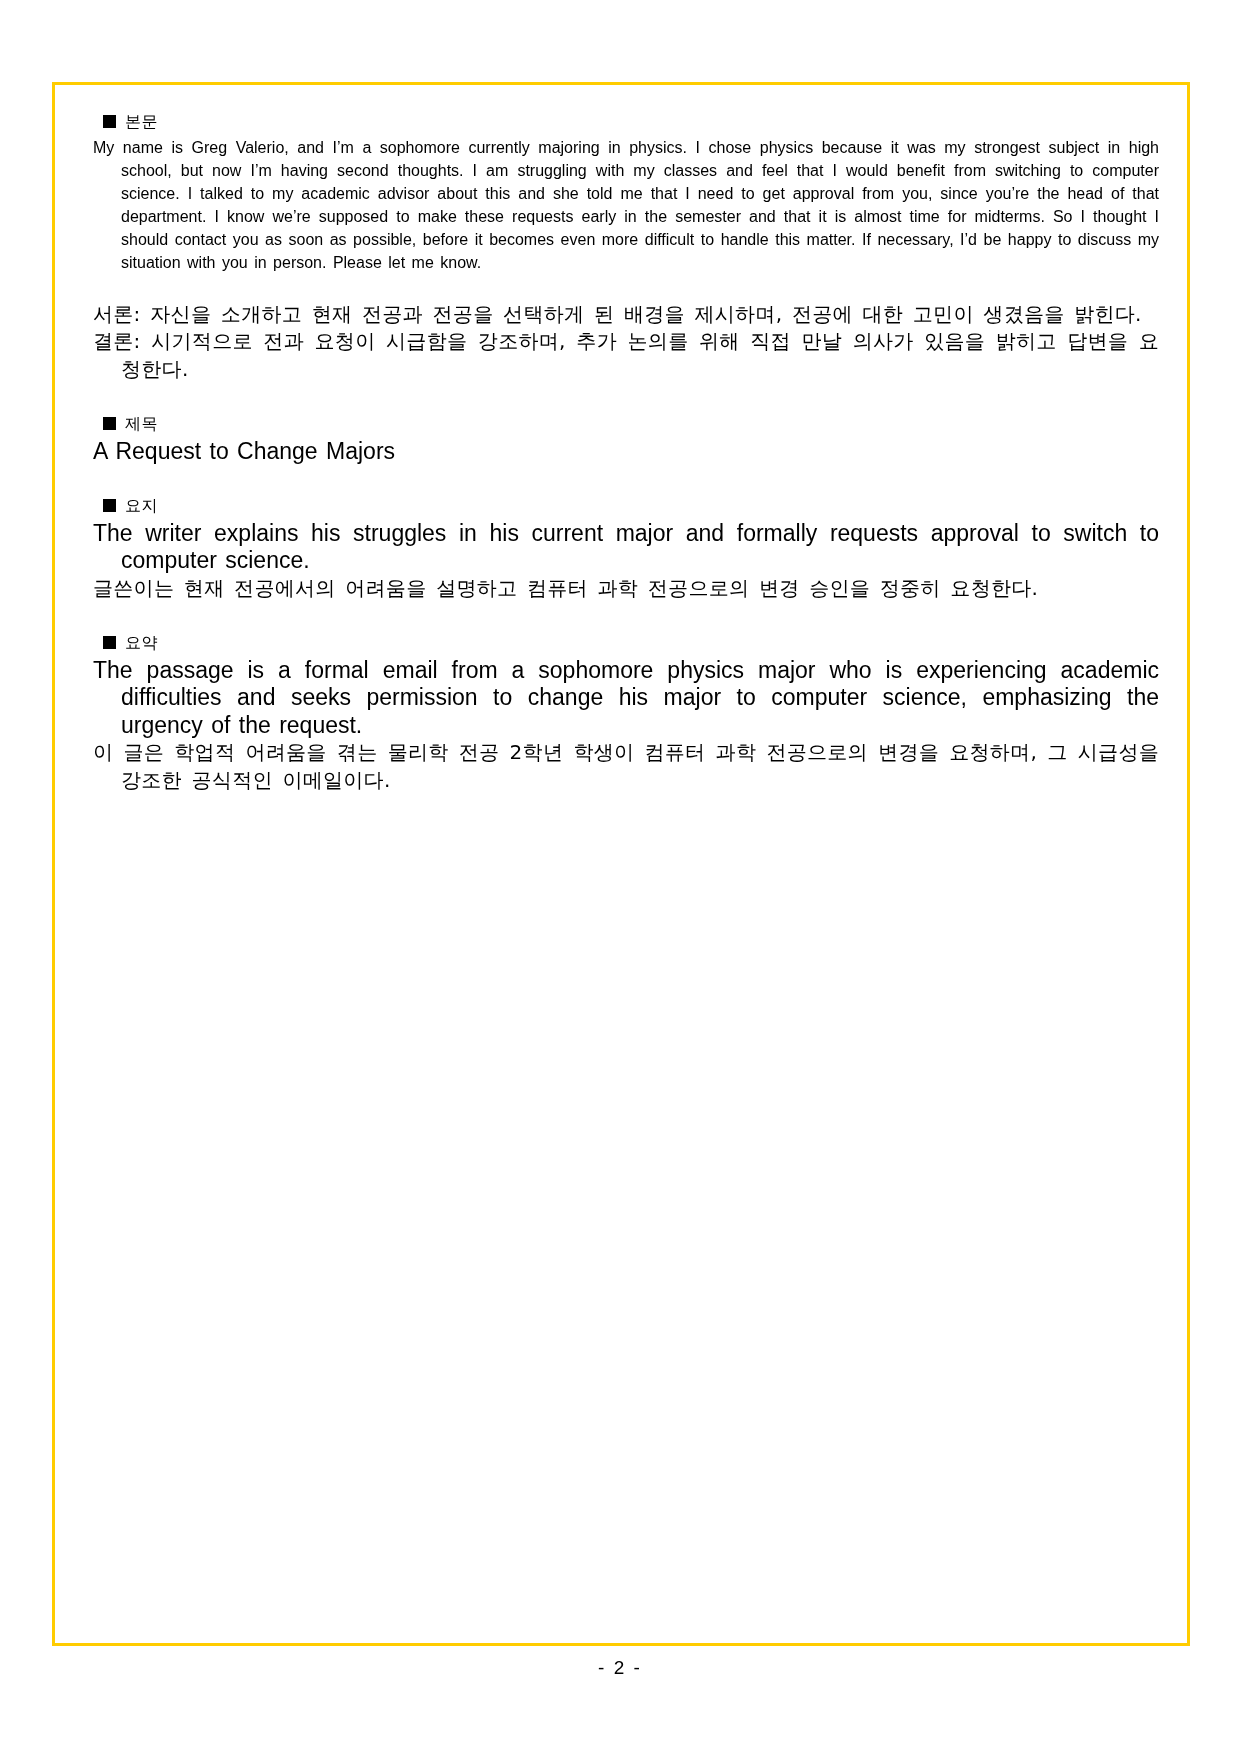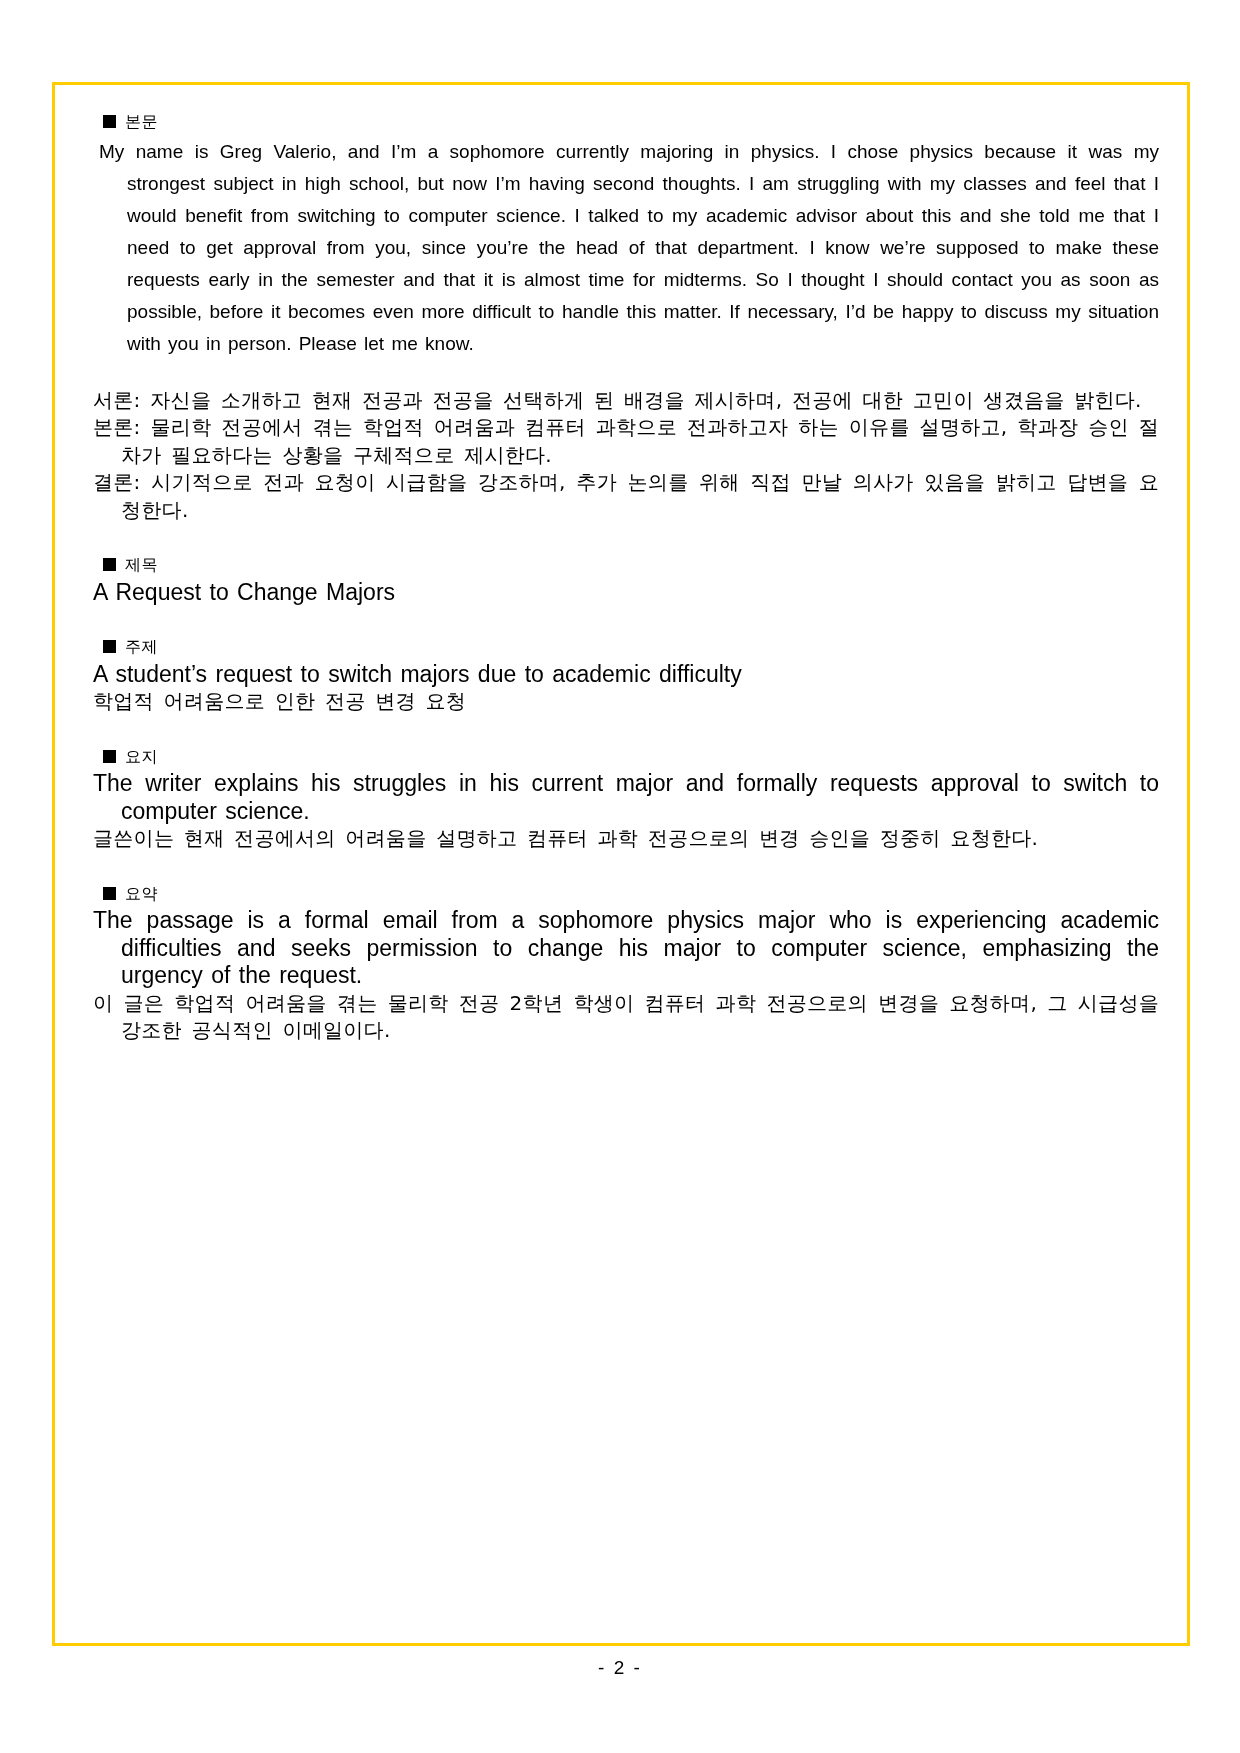--- a/index.html
+++ b/index.html
@@ -46,27 +46,26 @@
       display: inline-block;
       width: 13px;
       height: 13px;
       background: #000;
       margin-right: 9px;
       position: relative;
       top: 0px;
     }
     .para {
       font-family: "Liberation Sans", "DejaVu Sans", sans-serif;
-      font-size: 19px;
-      line-height: 32px;
+      font-size: 16px;
+      line-height: 23px;
       text-align: justify;
       padding-left: 28px;
       text-indent: -28px;
       word-spacing: 2px;
-      margin-left: 6px;
     }
     .ko {
       font-family: "DejaVu Sans", sans-serif;
       font-size: 20px;
       line-height: 27.5px;
       text-align: justify;
       padding-left: 28px;
       text-indent: -28px;
       letter-spacing: 0.3px;
       word-spacing: 3px;
@@ -101,40 +100,31 @@
   <div class="section">
     <div class="heading">
       <span class="square"></span>
       <span>본문</span>
     </div>
     <div class="para">My name is Greg Valerio, and I’m a sophomore currently majoring in physics. I chose physics because it was my strongest subject in high school, but now I’m having second thoughts. I am struggling with my classes and feel that I would benefit from switching to computer science. I talked to my academic advisor about this and she told me that I need to get approval from you, since you’re the head of that department. I know we’re supposed to make these requests early in the semester and that it is almost time for midterms. So I thought I should contact you as soon as possible, before it becomes even more difficult to handle this matter. If necessary, I’d be happy to discuss my situation with you in person. Please let me know.</div>
   </div>
 
   <div class="section">
     <div class="ko">서론: 자신을 소개하고 현재 전공과 전공을 선택하게 된 배경을 제시하며, 전공에 대한 고민이 생겼음을 밝힌다.</div>
-    <div class="ko">본론: 물리학 전공에서 겪는 학업적 어려움과 컴퓨터 과학으로 전과하고자 하는 이유를 설명하고, 학과장 승인 절차가 필요하다는 상황을 구체적으로 제시한다.</div>
     <div class="ko">결론: 시기적으로 전과 요청이 시급함을 강조하며, 추가 논의를 위해 직접 만날 의사가 있음을 밝히고 답변을 요청한다.</div>
   </div>
 
   <div class="section">
     <div class="heading">
       <span class="square"></span>
       <span>제목</span>
     </div>
     <div class="en">A Request to Change Majors</div>
   </div>
 
-  <div class="section">
-    <div class="heading">
-      <span class="square"></span>
-      <span>주제</span>
-    </div>
-    <div class="en">A student’s request to switch majors due to academic difficulty</div>
-    <div class="ko">학업적 어려움으로 인한 전공 변경 요청</div>
-  </div>
 
   <div class="section">
     <div class="heading">
       <span class="square"></span>
       <span>요지</span>
     </div>
     <div class="en">The writer explains his struggles in his current major and formally requests approval to switch to computer science.</div>
     <div class="ko">글쓴이는 현재 전공에서의 어려움을 설명하고 컴퓨터 과학 전공으로의 변경 승인을 정중히 요청한다.</div>
   </div>
 

